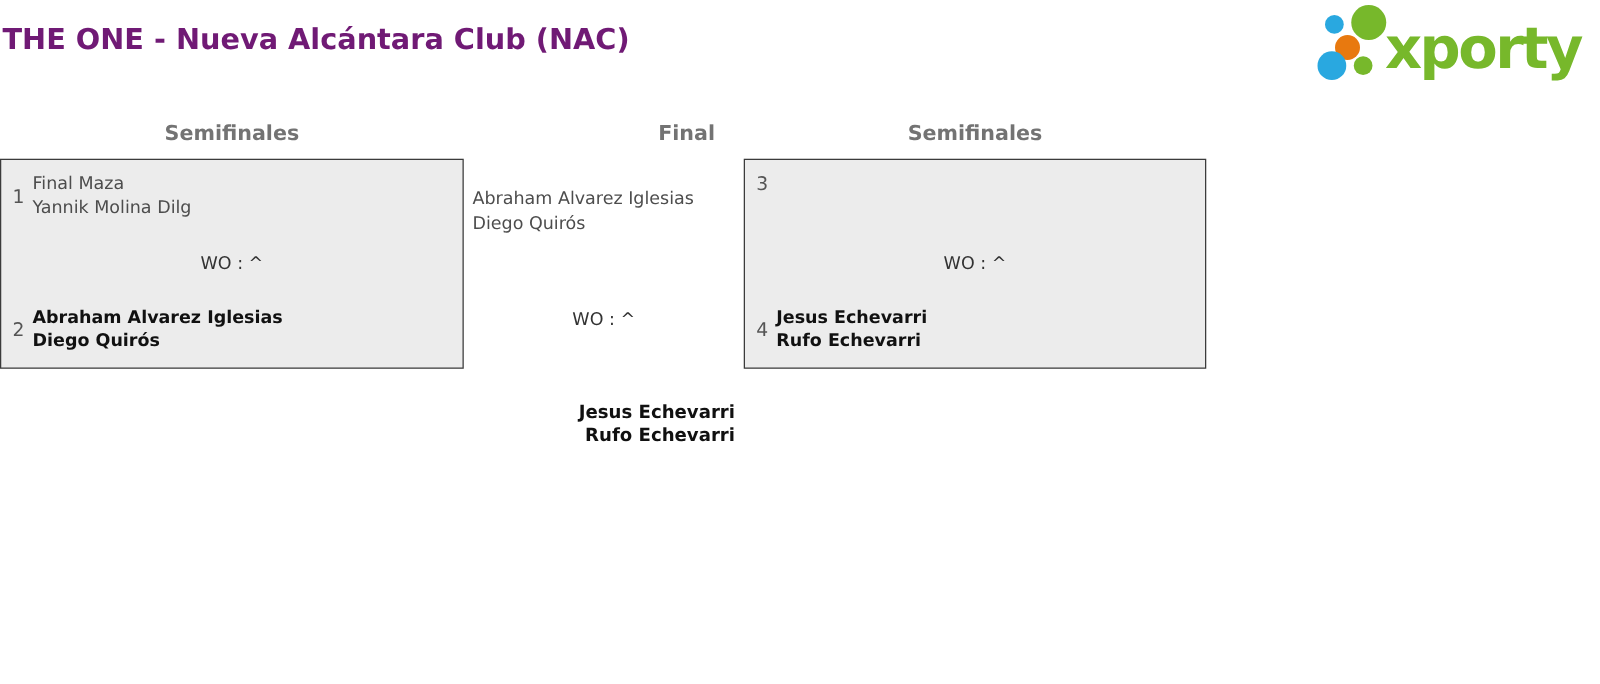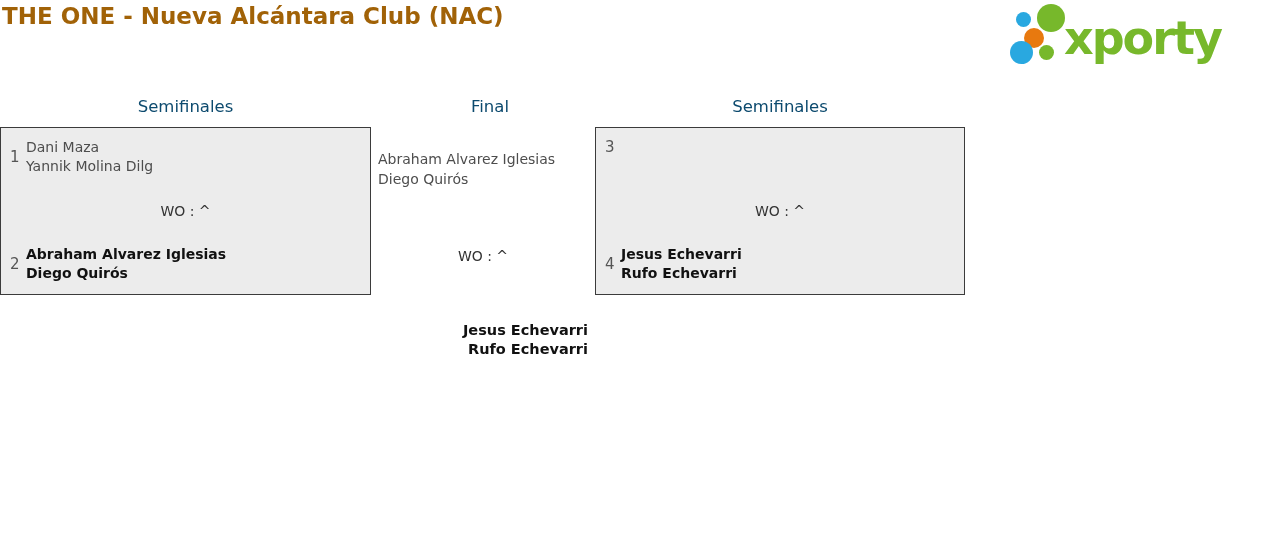--- a/index.html
+++ b/index.html
@@ -5,47 +5,47 @@
   * { margin:0; padding:0; box-sizing:border-box; }
   html, body {
     width:1280px; height:547px;
     background:#ffffff;
     font-family:"DejaVu Sans","Liberation Sans",sans-serif;
     position:relative; overflow:hidden;
   }
 
   
   .page-title {
-    position:absolute; left:2px; top:0;
-    font-size:23px; font-weight:700; color:#a16207;
+    position:absolute; left:2px; top:16px;
+    font-size:23px; font-weight:700; color:#701a75;
     line-height:33px; white-space:nowrap;
   }
 
   
-  .logo { position:absolute; left:1002px; top:4px; width:230px; height:66px; cursor:pointer; }
+  .logo { position:absolute; left:1046px; top:4px; width:230px; height:66px; cursor:pointer; }
   .dot { position:absolute; border-radius:50%; }
   .dot-blue-small  { left:14px; top:8px;  width:15px; height:15px; background:#29a8e0; }
   .dot-green-large { left:35px; top:0px;  width:28px; height:28px; background:#77b82b; }
   .dot-orange      { left:22px; top:24px; width:20px; height:20px; background:#e8790f; }
   .dot-blue-large  { left:8px;  top:37px; width:23px; height:23px; background:#29a8e0; }
   .dot-green-small { left:37px; top:41px; width:15px; height:15px; background:#77b82b; }
   .logo-text {
     position:absolute; left:62px; top:0;
     font-size:46px; font-weight:700; letter-spacing:-2px;
     color:#77b82b; line-height:68px;
   }
 
   
   .col-header {
     position:absolute; top:97px;
-    font-size:16.5px; font-weight:400; color:#0c4a6e;
+    font-size:16.5px; font-weight:700; color:#737373;
     text-align:center;
   }
   .hdr-left  { left:0;     width:371px; }
-  .hdr-final { left:385px; width:210px; }
+  .hdr-final { left:362px; width:210px;text-align:right; }
   .hdr-right { left:595px; width:370px; }
 
   
   .match-box {
     position:absolute; top:127px; height:168px;
     background:#ececec; border:1px solid #3b3b3b;
     display:flex; flex-direction:column; justify-content:space-between;
     padding:10px 10px 11px 9px;
   }
   .match-left  { left:0;     width:371px; }
@@ -94,21 +94,21 @@
 </div>
 
 <div class="col-header hdr-left">Semifinales</div>
 <div class="col-header hdr-final">Final</div>
 <div class="col-header hdr-right">Semifinales</div>
 
 <div class="match-box match-left">
   <div class="team">
     <span class="seed">1</span>
     <span class="players">
-      <div>Dani Maza</div>
+      <div>Final Maza</div>
       <div>Yannik Molina Dilg</div>
     </span>
   </div>
   <div class="match-result">WO : ^</div>
   <div class="team team-winner">
     <span class="seed">2</span>
     <span class="players">
       <div>Abraham Alvarez Iglesias</div>
       <div>Diego Quirós</div>
     </span>

